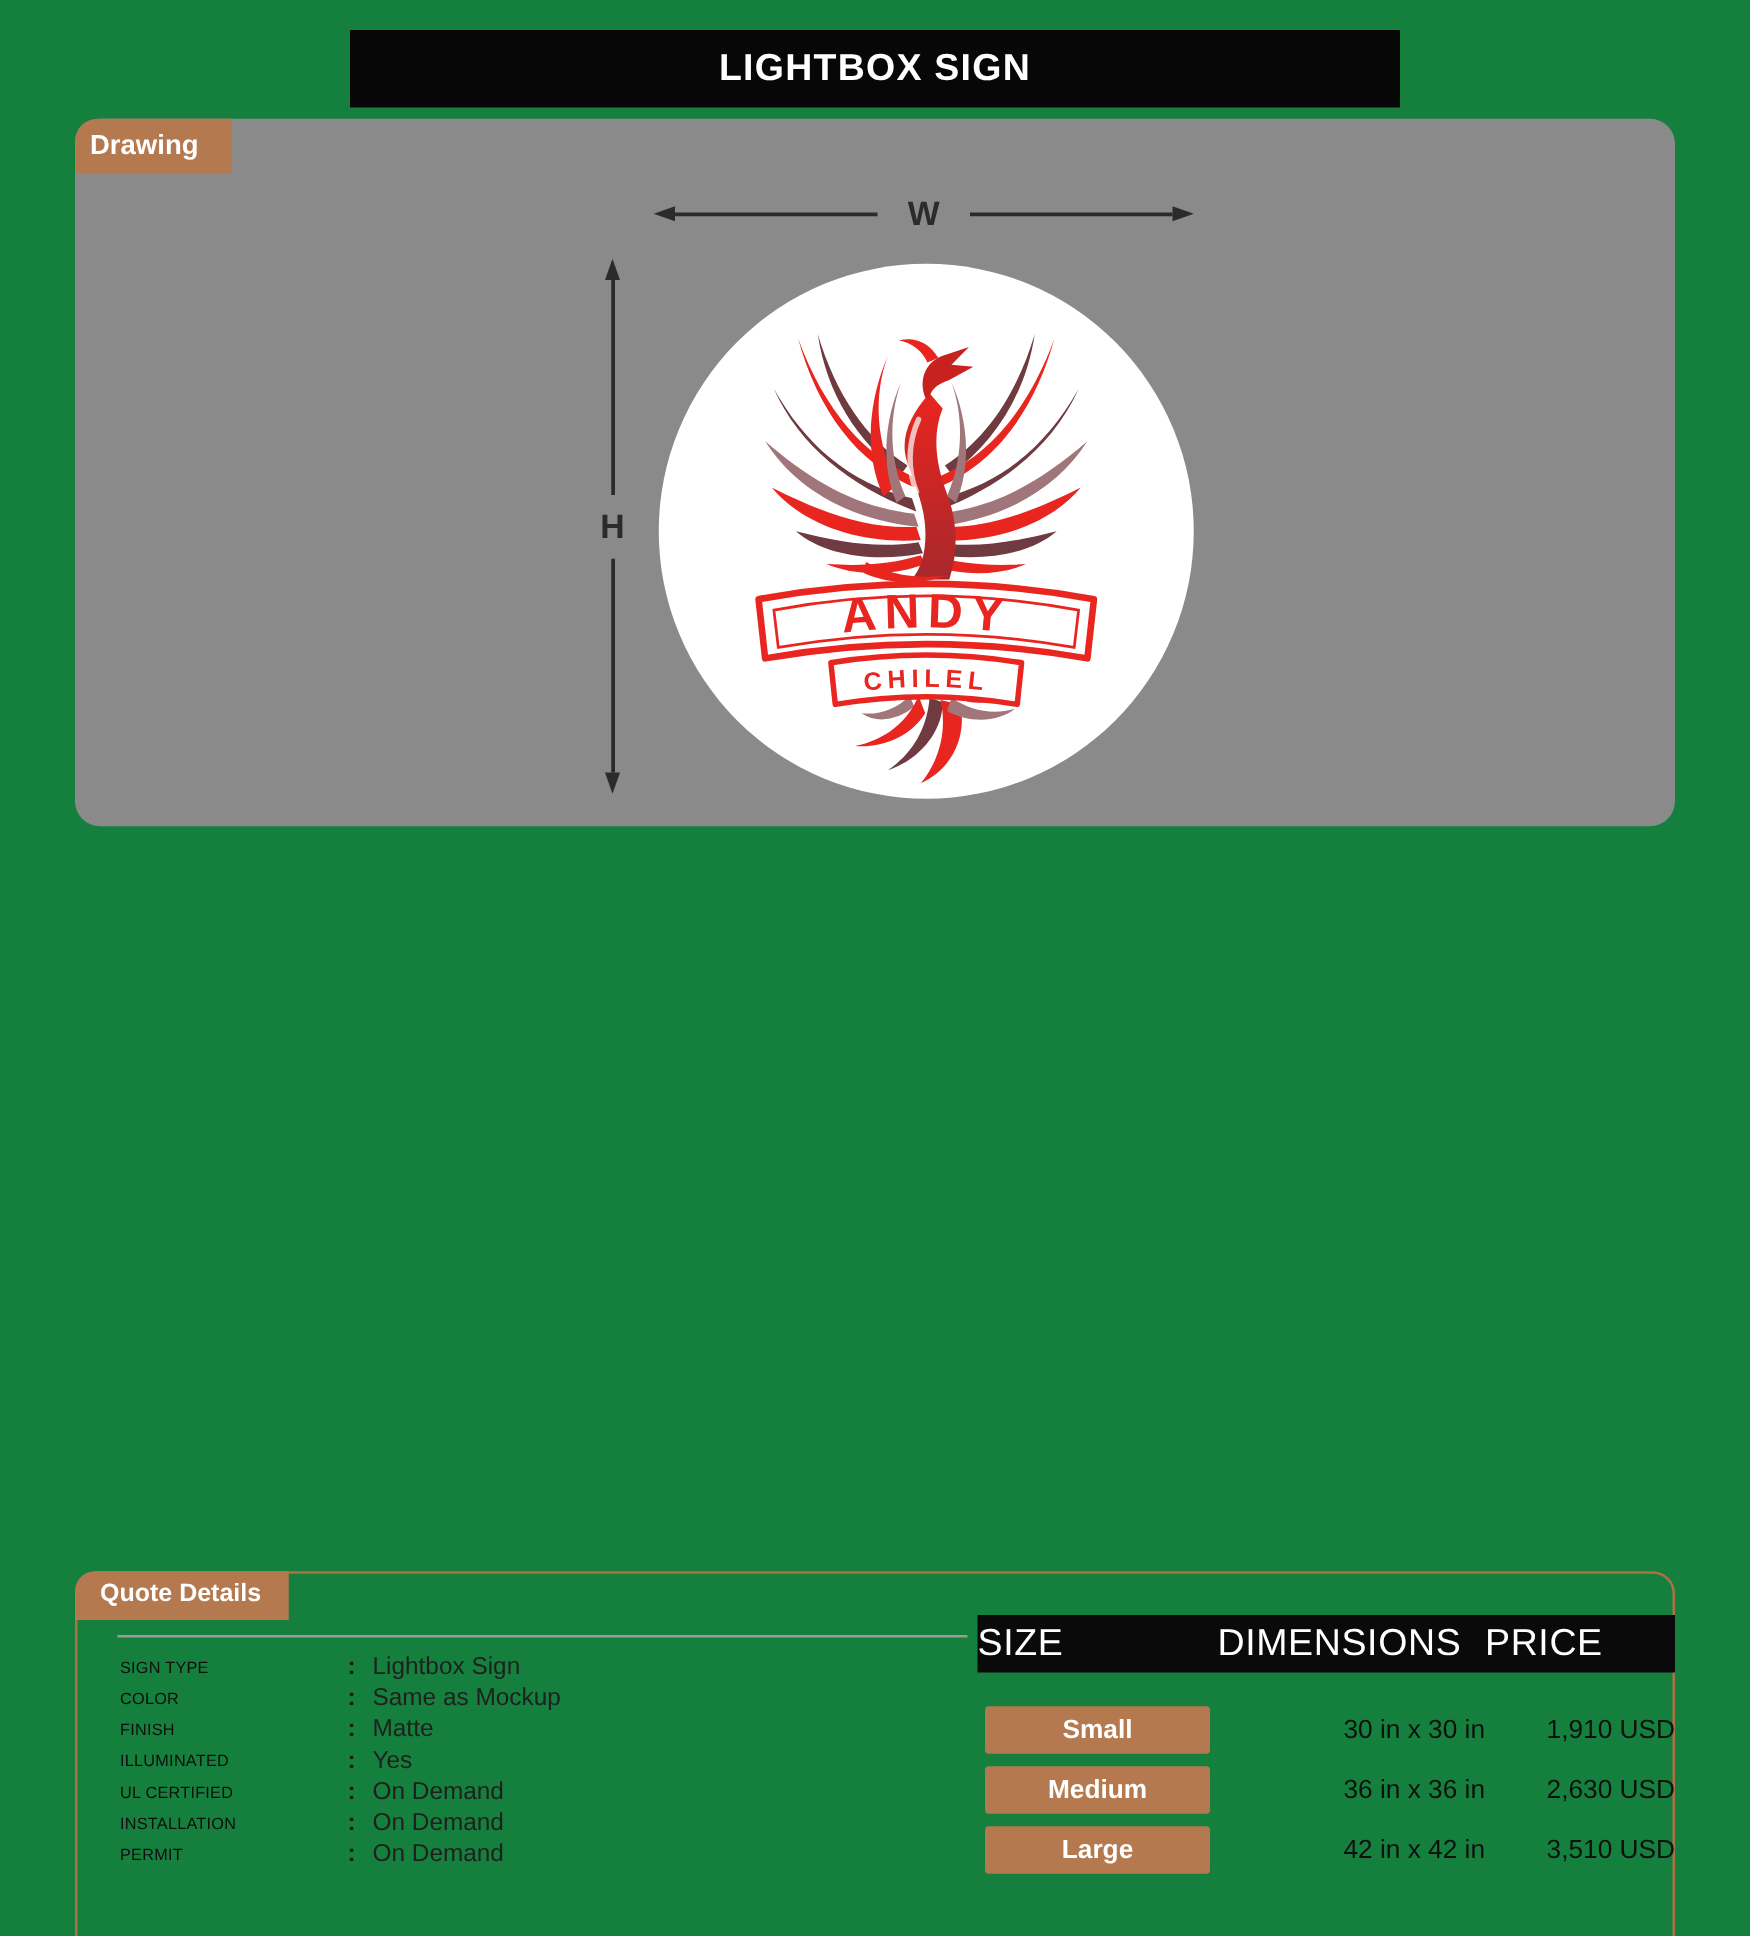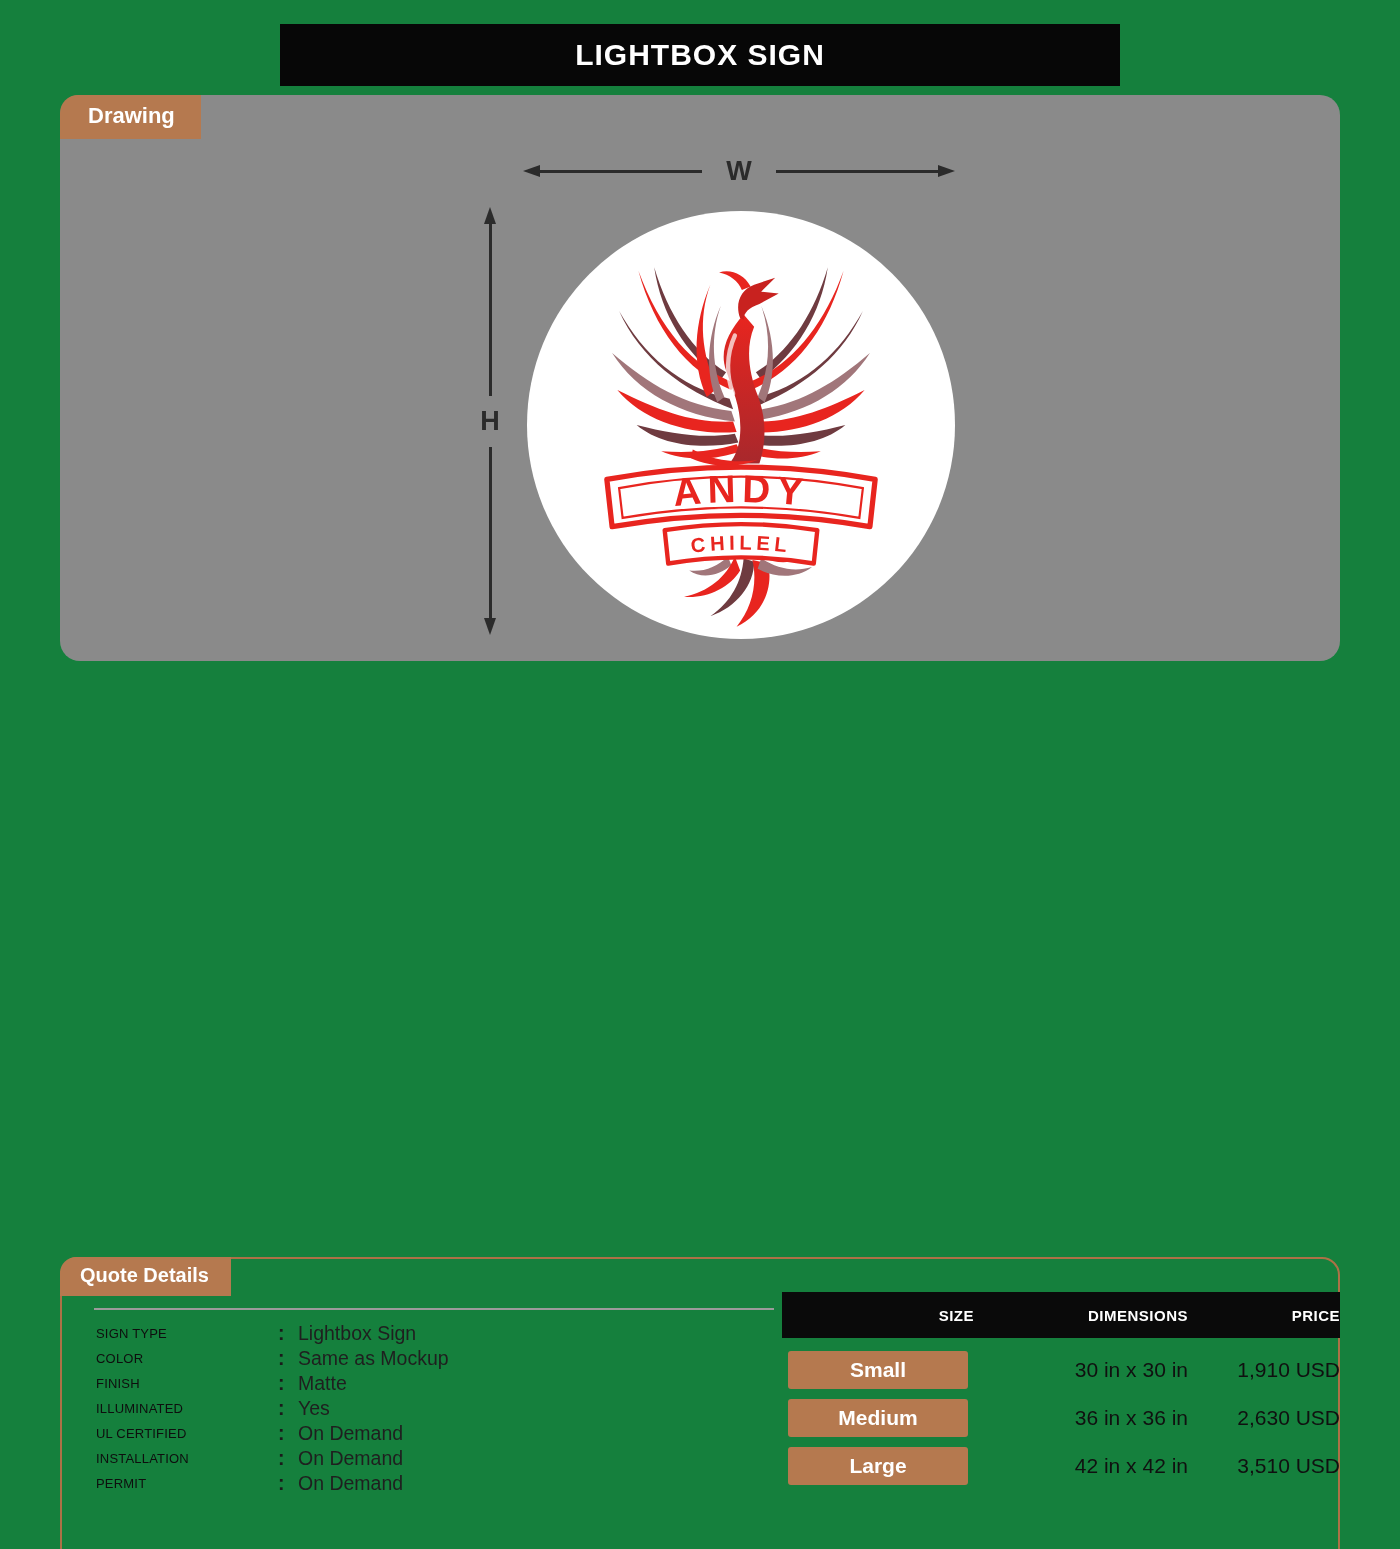--- a/index.html
+++ b/index.html
@@ -14,21 +14,21 @@
     position:absolute; left:280px; top:24px; width:840px; height:62px;
     background:#070707; display:flex; align-items:center; justify-content:center;
   }
   .title-bar span { color:#ffffff; font-size:30px; font-weight:700; letter-spacing:1px; }
 
   
   .panel { position:absolute; left:60px; width:1280px; border-radius:20px; }
   .tab {
     position:absolute; top:0; left:0; z-index:10;
     background:#b5794f; color:#ffffff; font-weight:700;
-    padding:8px 26px 10px 28px; border-radius:18px 0 0 0; font-size:22px;
+    padding:8px 26px 10px 12px; border-radius:18px 0 0 0; font-size:22px;
   }
 
   
   .drawing-panel { top:95px; height:566px; background:#8a8a8a; }
   .sign-circle-drawing {
     position:absolute; left:467px; top:116px; width:428px; height:428px;
     border-radius:50%; background:#ffffff;
     display:flex; align-items:center; justify-content:center;
   }
   .sign-circle-drawing svg { width:356px; height:404px; margin-top:14px; }
@@ -105,24 +105,24 @@
   .q-row { display:grid; grid-template-columns:182px 20px auto; height:25px; align-items:center; }
   .q-label { font-weight:400; font-size:13px; color:#0e0e0e; letter-spacing:0.2px; }
   .q-colon { font-weight:700; font-size:19.5px; color:#1a1a1a; }
   .q-value { font-size:19.5px; color:#1f1f1f; }
 
   .price-table { position:absolute; left:720px; top:33px; width:558px; }
   .pt-header {
     display:grid; grid-template-columns:192px 214px 152px; height:46px;
     background:#0a0a0a; align-items:center;
   }
-  .pt-header span { color:#ffffff; font-weight:700; font-size:15px; text-align:right; letter-spacing:0.5px; }
+  .pt-header span { color:#ffffff; font-weight:400; font-size:30px; text-align:left; letter-spacing:0.5px; }
   .pt-row { display:grid; grid-template-columns:192px 214px 152px; height:38px; margin-top:10px; align-items:center; }
   .size-btn {
-    width:180px; height:38px; margin:3px auto; background:#b5794f; border:none;
+    width:180px; height:38px; margin:17px auto; background:#b5794f; border:none;
     border-radius:3px; color:#ffffff; font-weight:700; font-size:21px;
     font-family:inherit; display:flex; align-items:center; justify-content:center; cursor:pointer;
   }
   .pt-dim, .pt-price { text-align:right; font-weight:400; font-size:21px; color:#101010; }
 
   
   .logo-text  { font-family:"Liberation Sans","DejaVu Sans",sans-serif; font-weight:700; fill:#e8251f; }
 </style>
 </head>
 <body>

